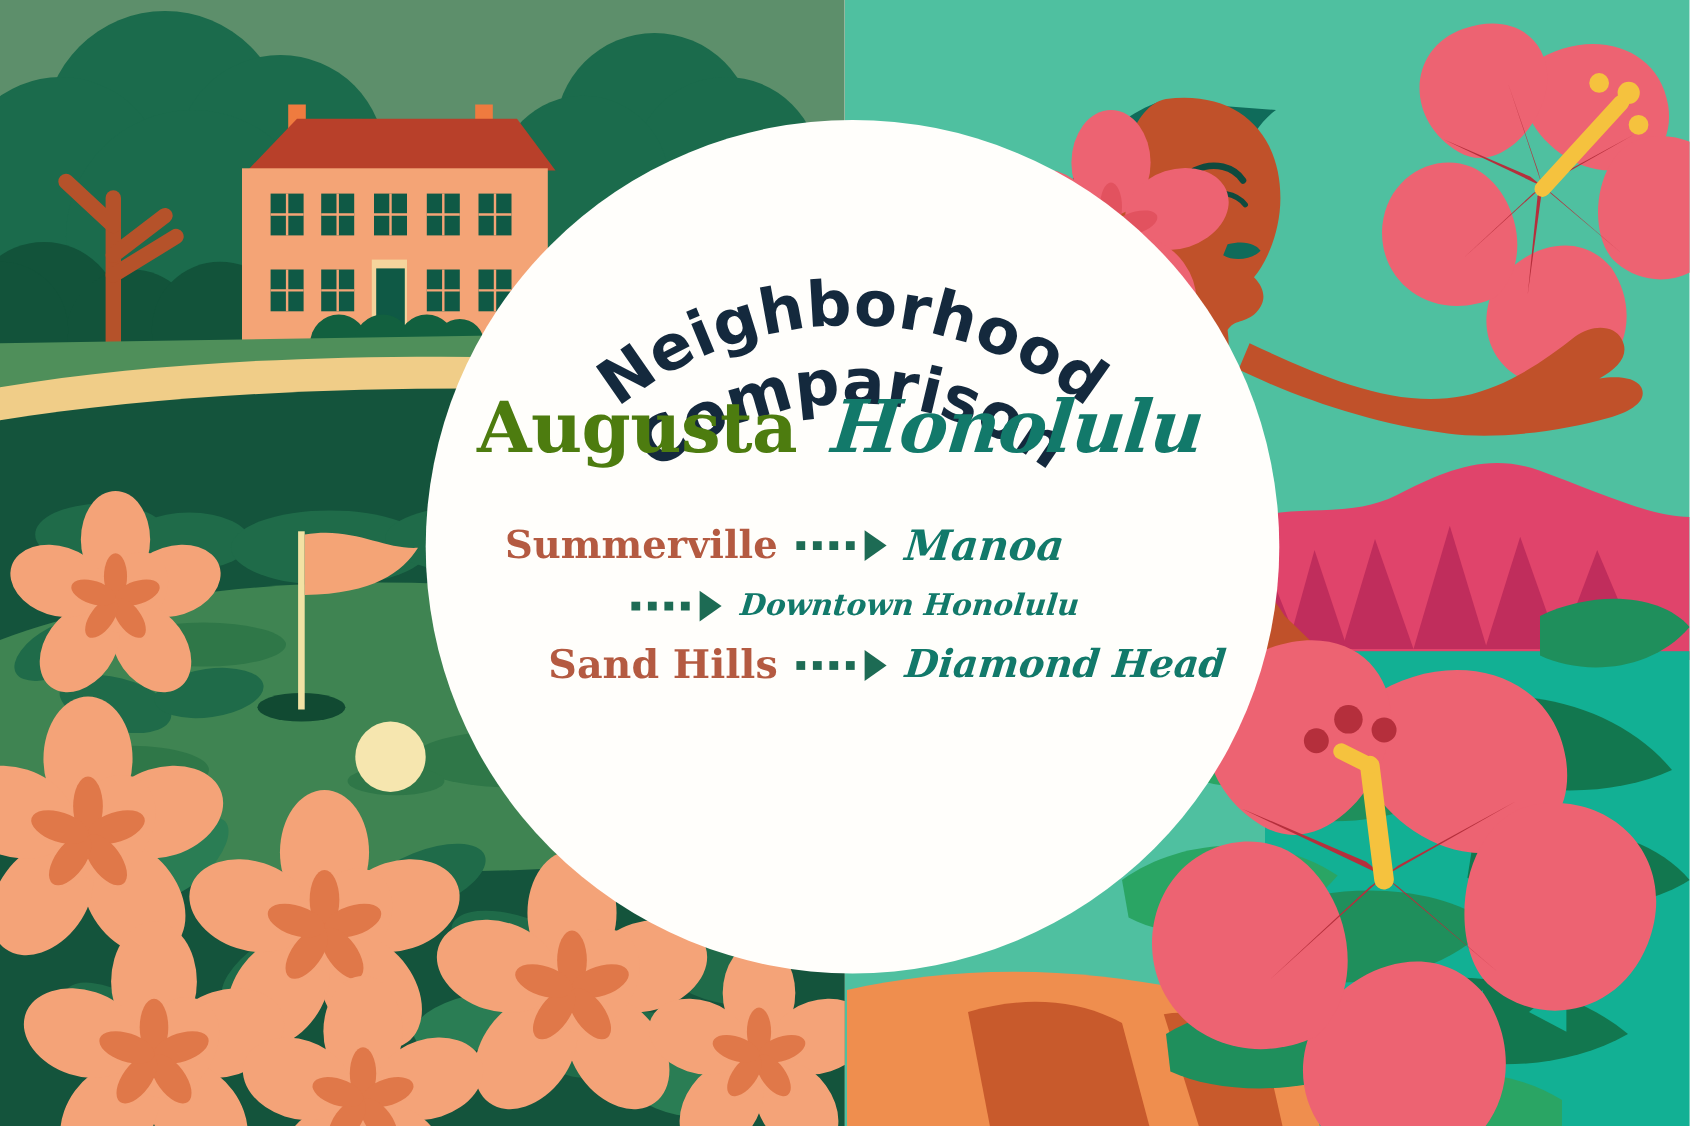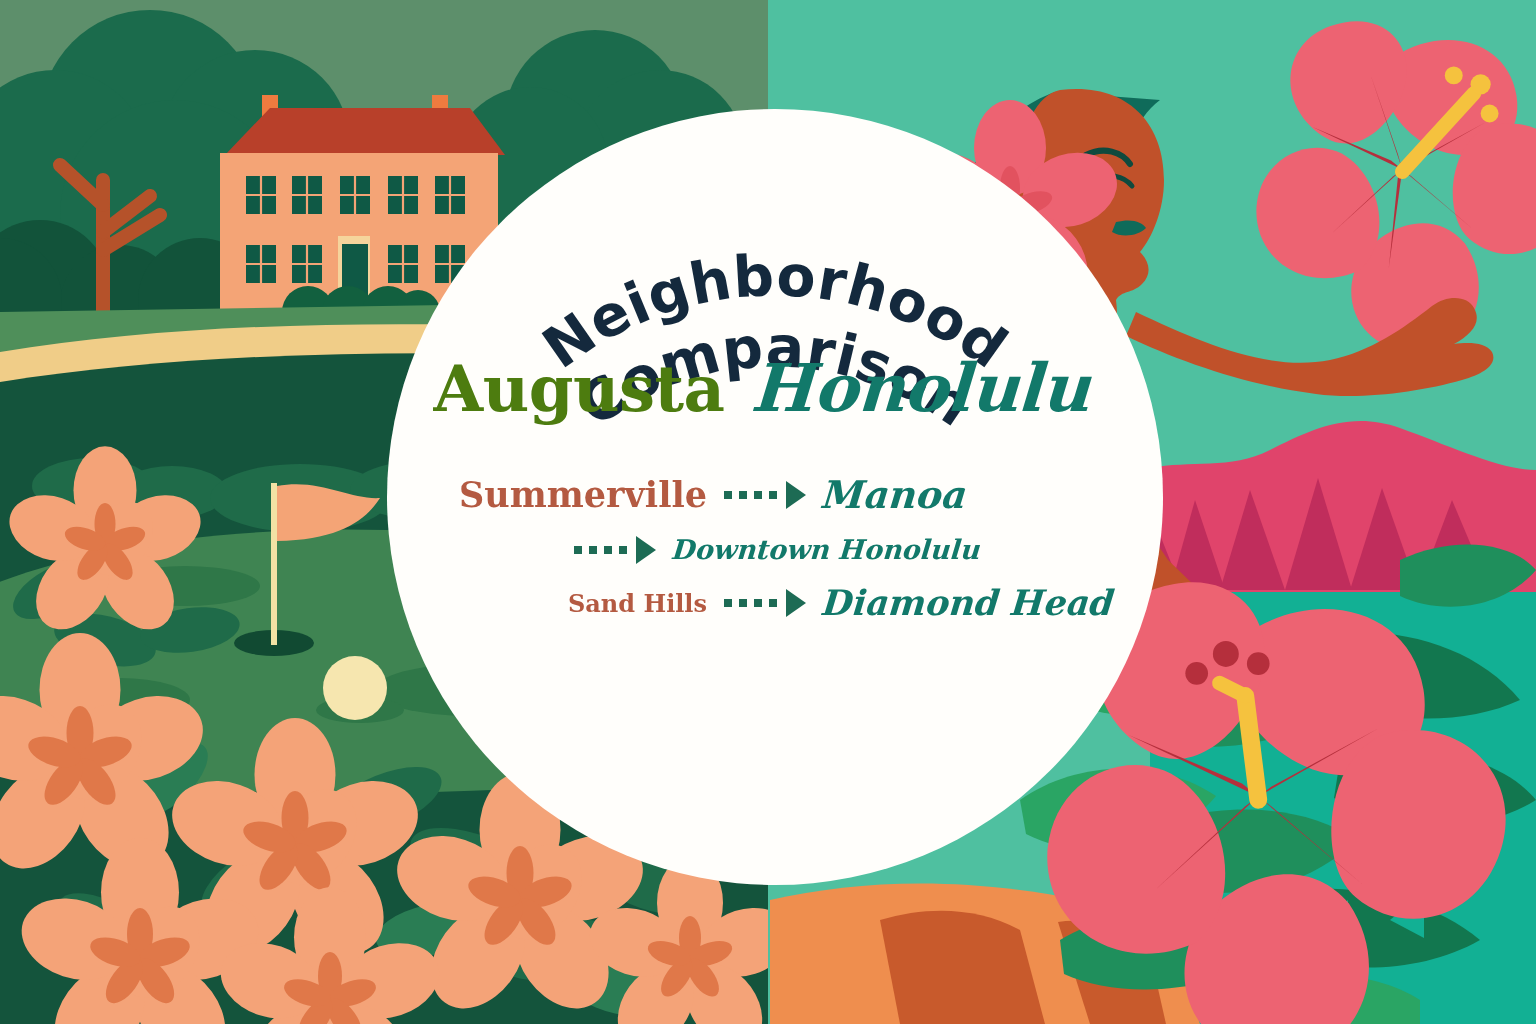--- a/index.html
+++ b/index.html
@@ -106,21 +106,21 @@
     color:#12796a;
     line-height:1.05;
     padding-left:12px;
     white-space:nowrap;
     transform:skewX(-6deg);
   }
   .pair.sz-lg .src{font-size:35px;}
   .pair.sz-lg .dst{font-size:38px;}
   .pair.sz-sm .src{font-size:25px;}
   .pair.sz-sm .dst{font-size:27px;}
-  .pair.sz-md .src{font-size:24px;}
+  .pair.sz-md .src{font-size:36px;}
   .pair.sz-md .dst{font-size:35px;}
 
   .arrow{
     flex:0 0 92px;
     display:flex;align-items:center;justify-content:center;
     gap:7px;
     height:34px;
   }
   .arrow .dot{
     width:8px;height:8px;background:#1d6b54;display:block;

